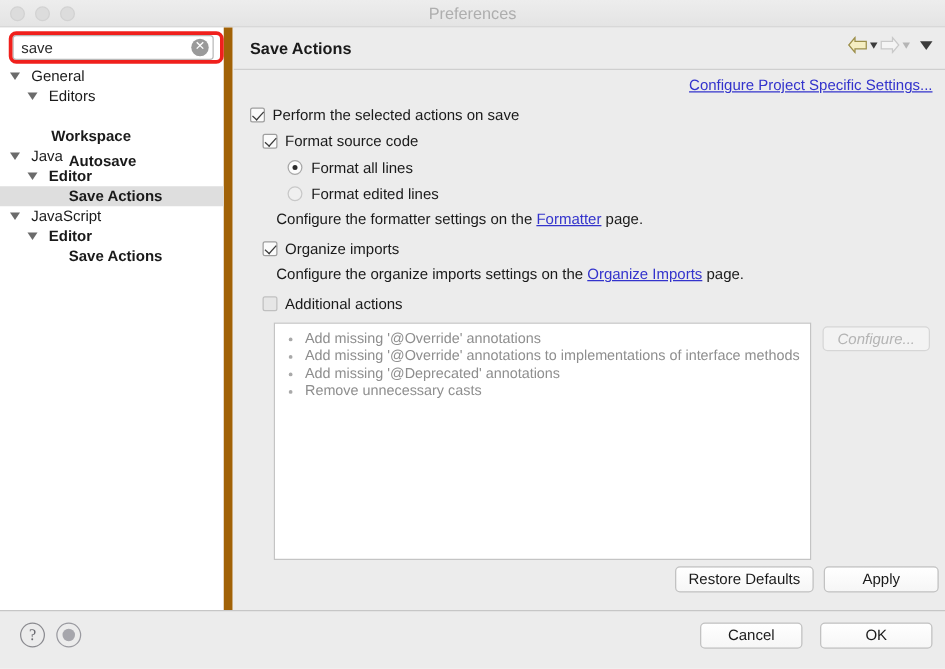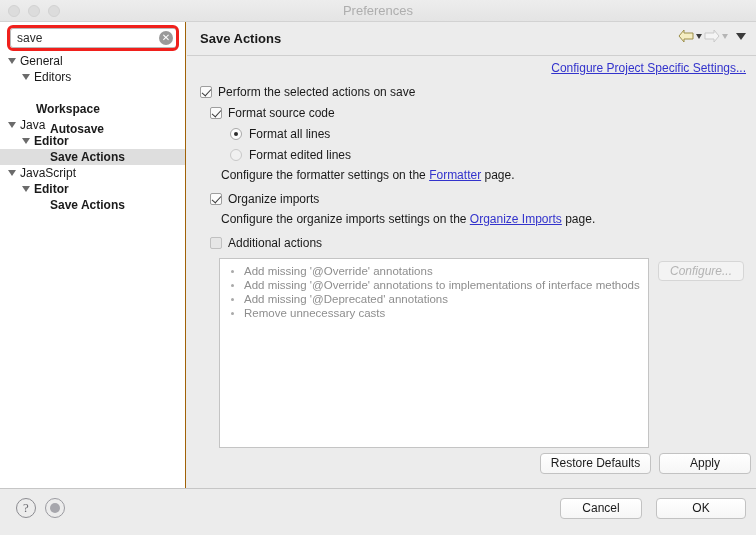--- a/index.html
+++ b/index.html
@@ -39,21 +39,21 @@
     text-align: center;
     font-size: 13px; color: #aeaeae;
     font-family: "Liberation Sans", sans-serif;
   }
 
   
   #sidebar {
     position: absolute; left: 0; top: 22px;
     width: 186px; height: 466px;
     background: #ffffff;
-    border-right: 1px solid #a16207;
+    border-right: 7px solid #a16207;
     overflow: hidden;
   }
   #search-wrap {
     position: relative;
     margin: 6px 8px 4px 10px;
     height: 20px;
   }
   #search-field {
     width: 100%; height: 20px;
     border: 1px solid #b9b9b9;
@@ -88,21 +88,21 @@
   #tree {
     margin-top: 5px;
   }
   .tree-row {
     position: relative;
     height: 16px;
     line-height: 16px;
     font-size: 12px;
     color: #1a1a1a;
     white-space: nowrap;
-    padding-left: 0;
+    padding-left: 5px;
   }
   .tree-row.sel { background: #dedede; }
   .tri {
     position: absolute;
     width: 0; height: 0;
     border-left: 4.5px solid transparent;
     border-right: 4.5px solid transparent;
     border-top: 6px solid #6b6b6b;
     top: 5px;
   }

